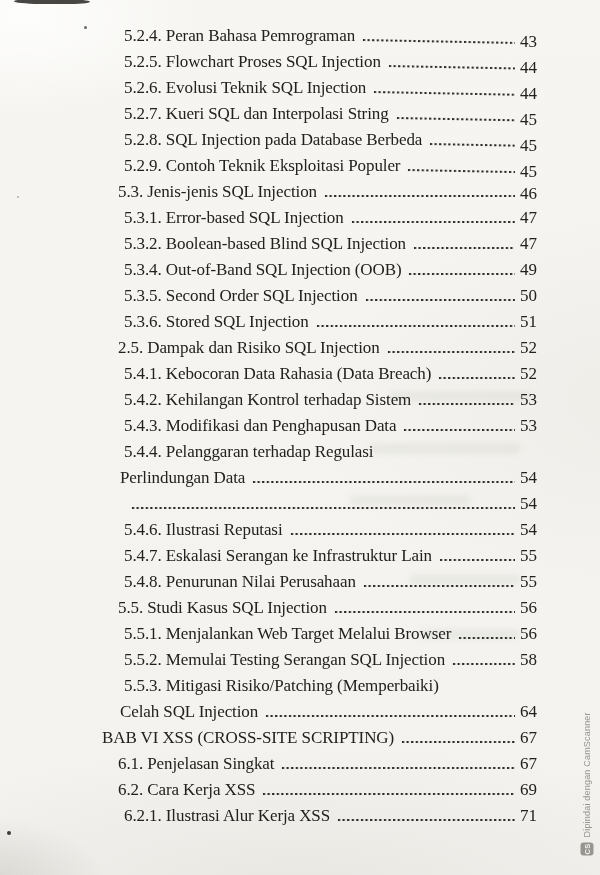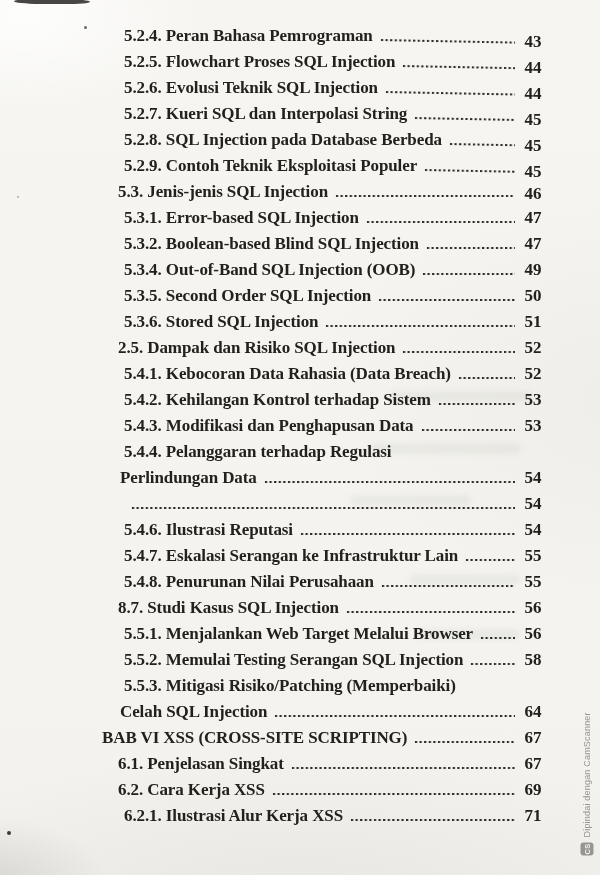--- a/index.html
+++ b/index.html
@@ -14,35 +14,35 @@
       radial-gradient(260px 140px at 4% 2%, rgba(255,255,255,.85), rgba(255,255,255,0) 70%),
       radial-gradient(500px 300px at 108% 45%, rgba(140,135,120,.06), rgba(140,135,120,0) 70%),
       radial-gradient(620px 210px at 50% 103%, rgba(120,112,98,.09), rgba(120,112,98,0) 75%),
       radial-gradient(170px 95px at -2% 101%, rgba(90,85,78,.16), rgba(90,85,78,0) 70%),
       linear-gradient(#f6f5f1, #f3f2ee);
   }
   
   .toc{position:absolute;left:0;top:23px;right:0;}
   .row{
     display:flex;align-items:baseline;height:26px;line-height:26px;
-    white-space:nowrap;color:#22211e;font-weight:bold;font-size:17px;
+    white-space:nowrap;color:#22211e;font-weight:normal;font-size:17px;
     letter-spacing:-0.1px;padding-right:54px;
   }
   .lvl0{padding-left:102px}
   .lvl1{padding-left:118px}
   .lvl2{padding-left:124px}
   .lvl3{padding-left:120px}
   .label{flex:0 1 auto;}
   .leader{
     flex:1 1 auto;min-width:6px;height:4px;align-self:flex-end;
     margin:0 5px 7px 7px;
     background-image:radial-gradient(circle at 2px 2px, #2b2a27 1.05px, rgba(0,0,0,0) 1.5px);
     background-size:4.6px 4px;background-repeat:repeat-x;background-position:0 50%;
   }
-  .page-num{flex:0 0 auto;width:26px;text-align:center;}
+  .page-num{flex:0 0 auto;width:26px;text-align:left;}
   
   .toc .row:nth-child(-n+6) .page-num{transform:translateY(6px);}
   .toc .row:nth-child(-n+6) .leader{transform:rotate(1.1deg);transform-origin:0 50%;}
   .toc .row:nth-child(7) .page-num{transform:translateY(2px);}
   
   .watermark{
     position:absolute;top:770px;right:-64px;width:155px;height:16px;
     transform:rotate(-90deg);
     display:flex;align-items:center;gap:5px;
     font-family:"Liberation Sans", sans-serif;font-size:9px;
@@ -184,21 +184,21 @@
       <span class="label">5.4.7. Eskalasi Serangan ke Infrastruktur Lain</span>
       <span class="leader"></span>
       <span class="page-num">55</span>
     </div>
       <div class="row lvl2">
       <span class="label">5.4.8. Penurunan Nilai Perusahaan</span>
       <span class="leader"></span>
       <span class="page-num">55</span>
     </div>
       <div class="row lvl1">
-      <span class="label">8.7. Studi Kasus SQL Injection</span>
+      <span class="label">5.5. Studi Kasus SQL Injection</span>
       <span class="leader"></span>
       <span class="page-num">56</span>
     </div>
       <div class="row lvl2">
       <span class="label">5.5.1. Menjalankan Web Target Melalui Browser</span>
       <span class="leader"></span>
       <span class="page-num">56</span>
     </div>
       <div class="row lvl2">
       <span class="label">5.5.2. Memulai Testing Serangan SQL Injection</span>

